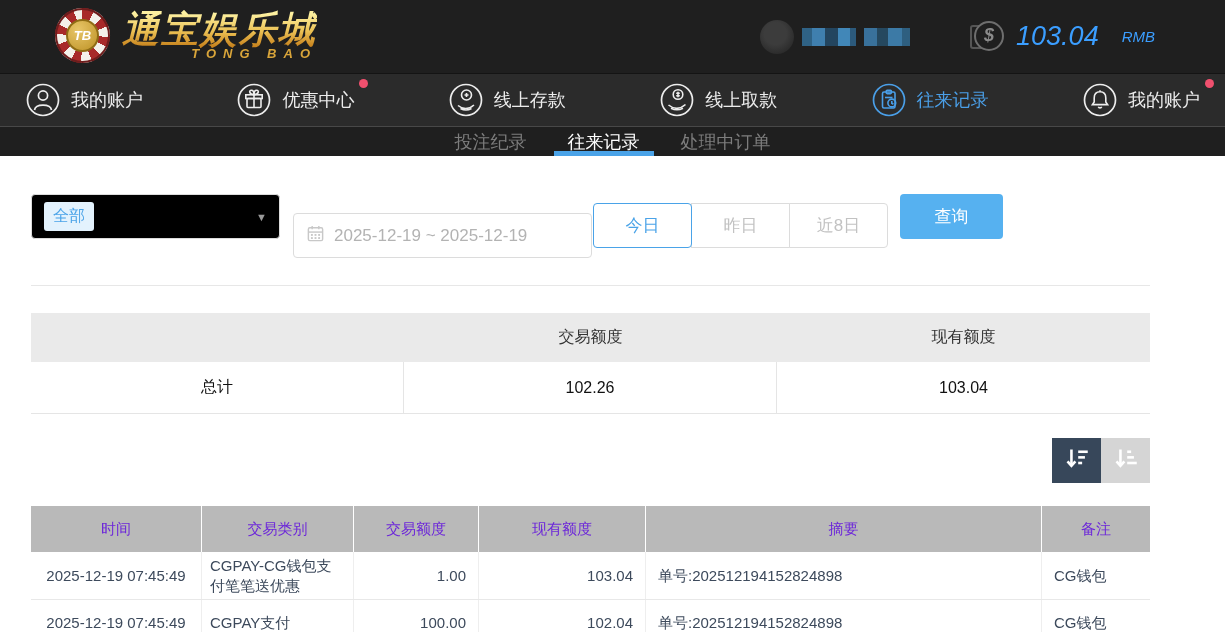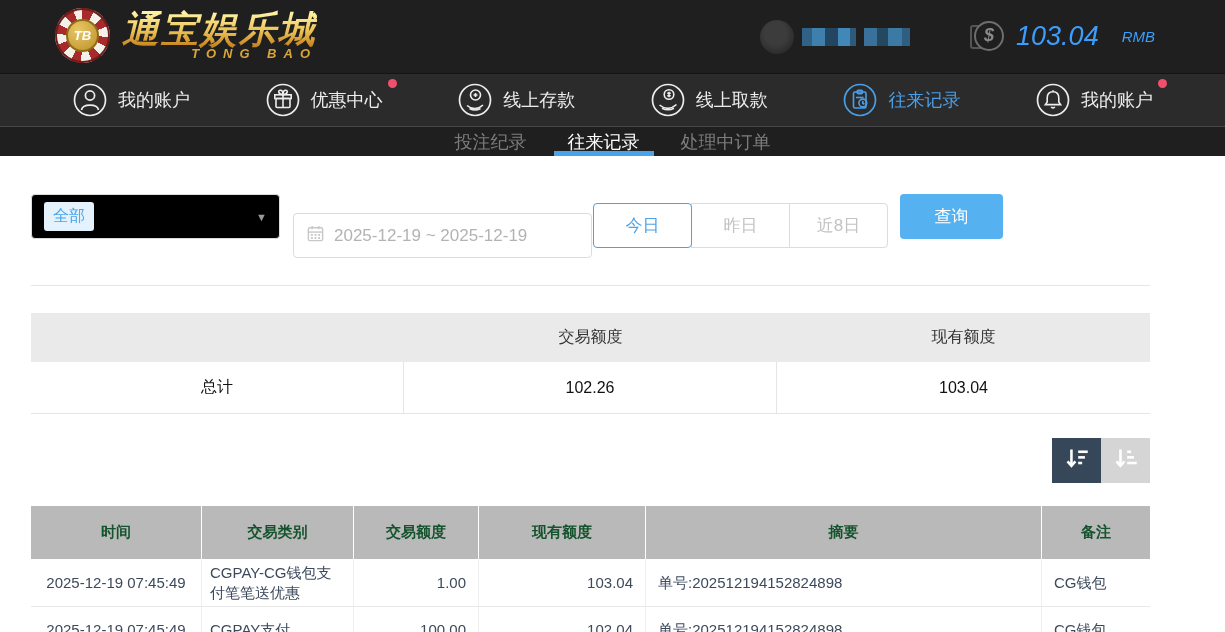--- a/index.html
+++ b/index.html
@@ -31,21 +31,21 @@
   .wallet-icon { position:relative; width:36px; height:36px; }
   .wallet-icon .w-rect { position:absolute; left:0; top:6px; width:14px; height:24px; border:2px solid #555; border-radius:3px; }
   .wallet-icon .w-circle { position:absolute; left:4px; top:2px; width:30px; height:30px; border:2px solid #6e6e6e;
     border-radius:50%; background:#1f1f1f; color:#8a8a8a; font-size:18px; font-weight:bold;
     display:flex; align-items:center; justify-content:center; }
   .balance-num { color:#3b9eff; font-size:27px; }
   .balance-cur { color:#3b9eff; font-size:15px; margin-left:13px; }
 
   
   .main-nav { height:53px; background:#2b2b2b; border-top:1px solid #141414; display:flex;
-    align-items:center; justify-content:space-between; padding:0 72px; }
+    align-items:center; justify-content:space-between; padding:0 25px; }
   .nav-item { position:relative; display:flex; align-items:center; gap:10px; color:#ededed;
     font-size:18px; cursor:pointer; }
   .nav-item.active { color:#4a9fe8; }
   .nav-icon svg { display:block; }
   .nav-badge { position:absolute; top:-3px; right:-14px; width:9px; height:9px; border-radius:50%; background:#f0506e; }
 
   
   .sub-nav { height:30px; background:#1f1f1f; border-top:1px solid #484848;
     display:flex; justify-content:center; gap:29px; }
   .sub-tab { position:relative; color:#7d7d7d; font-size:18px; display:flex; align-items:center;
@@ -84,21 +84,21 @@
   .summary-row .s-cell:last-child { border-right:none; }
 
   
   .sort-row { width:1119px; margin-top:24px; display:flex; justify-content:flex-end; }
   .sort-btn { width:49px; height:45px; display:flex; align-items:center; justify-content:center; cursor:pointer; }
   .sort-desc { background:#37475a; }
   .sort-asc { background:#d5d5d5; }
 
   
   .records-table { width:1119px; margin-top:23px; font-size:15px; color:#3d4a5c; }
-  .rt-head { display:flex; height:53px; background:#b9b9b9; color:#14532d; font-weight:bold; }
+  .rt-head { display:flex; height:46px; background:#b9b9b9; color:#6d28d9; font-weight:normal; }
   .rt-head .rt-cell { display:flex; align-items:center; justify-content:center;
     border-right:1px solid #fff; }
   .rt-head .rt-cell:last-child { border-right:none; }
   .rt-row { display:flex; min-height:47px; border-bottom:1px solid #e8e8e8; }
   .rt-row .rt-cell { display:flex; align-items:center; border-right:1px solid #eee; padding:4px 12px; line-height:1.3; }
   .rt-row .rt-cell:last-child { border-right:none; }
   .c-time   { width:171px; justify-content:center; padding:4px 4px !important; }
   .c-type   { width:152px; justify-content:flex-start; padding:4px 8px !important; }
   .c-amount { width:125px; justify-content:flex-end; }
   .c-bal    { width:167px; justify-content:flex-end; }

